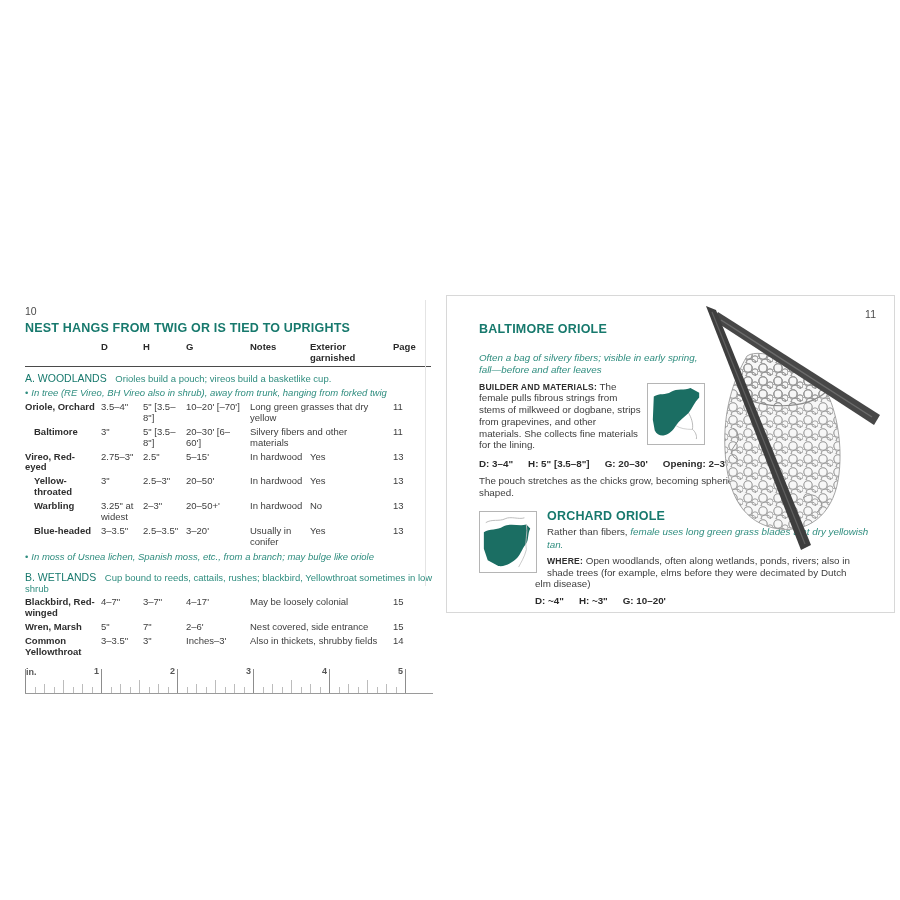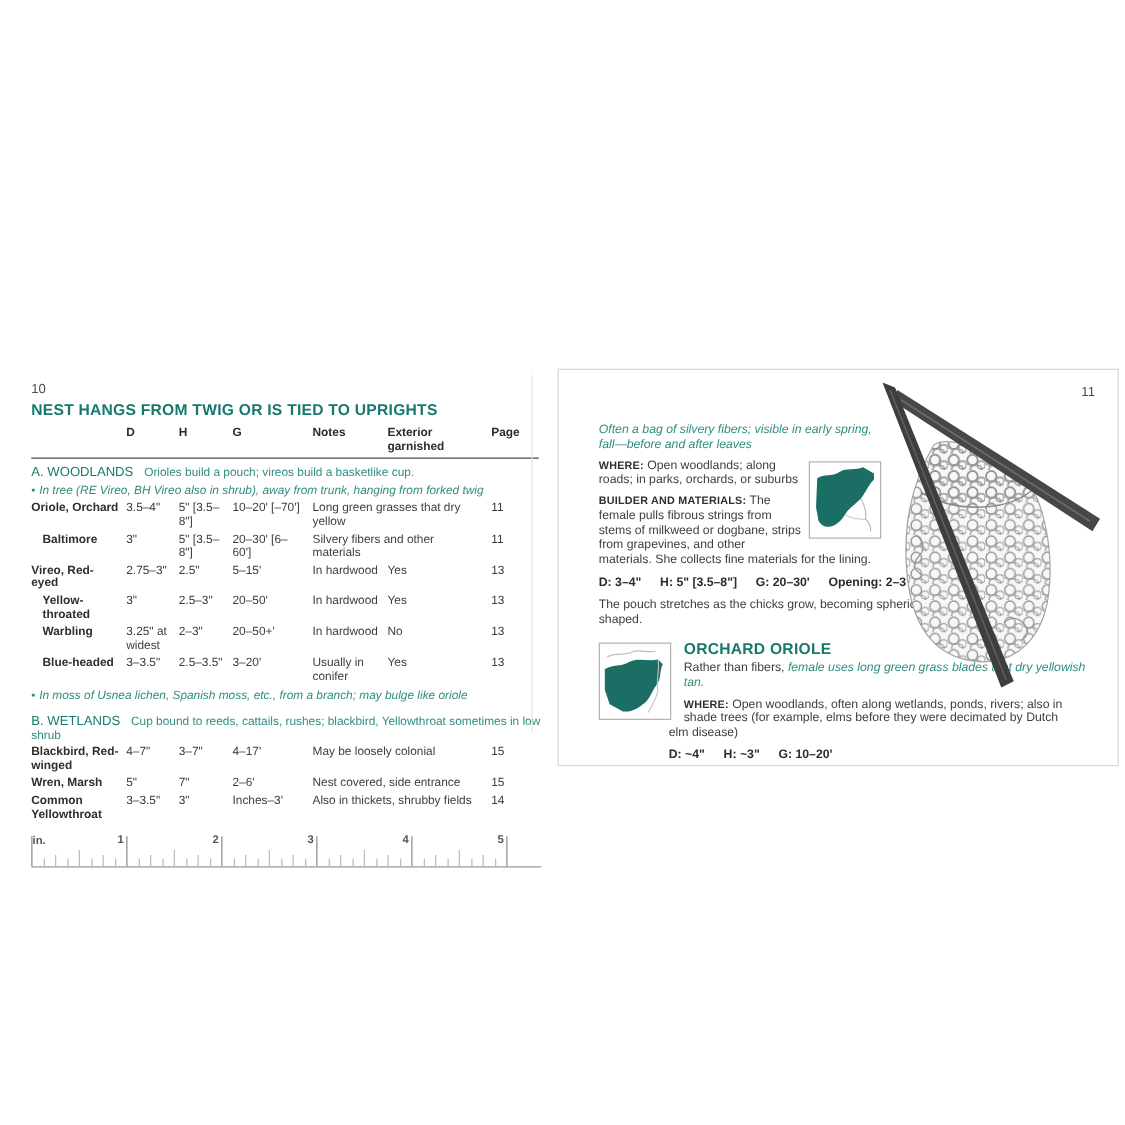--- a/index.html
+++ b/index.html
@@ -198,31 +198,31 @@
       <path d="M120,200 q9,-7 16,1 q7,8 -2,13" fill="none" stroke="#979797" stroke-width="1"></path>
 
       <path d="M30,22 L35,14 L197,117 L191,127 Z" fill="#474747"></path>
       <path d="M38,22 L189,119" fill="none" stroke="#6b6b6b" stroke-width="1.4"></path>
 
       <path d="M23,8 L33,12 L128,247 L118,252 Z" fill="#3e3e3e"></path>
       <path d="M29,14 L122,246" fill="none" stroke="#606060" stroke-width="1.2"></path>
     </svg>
 
     <section class="balt">
+      <h2 class="bird">BALTIMORE ORIOLE</h2>
       <div class="balt-top">
         <p class="tagline">Often a bag of silvery fibers; visible in early spring, fall—before and after leaves</p>
         <div>
           <div class="range-map map-r">
             <svg viewBox="0 0 54 58" xmlns="http://www.w3.org/2000/svg" width="54" height="56">
               <path d="M4,12 C10,8 16,11 22,7 C28,3 36,6 42,3 L51,8 L51,13 C46,18 44,24 40,29 C35,34 30,37 27,42 C24,47 20,51 15,52 C11,53 7,51 5,47 L3,36 Z" fill="#1b6e63"></path>
               <path d="M40,29 C43,34 45,40 44,46 C47,48 49,53 48,56" fill="none" stroke="#b9b9b9" stroke-width="1"></path>
               <path d="M27,42 C31,45 37,46 44,46" fill="none" stroke="#c2c2c2" stroke-width="0.8"></path>
             </svg>
           </div>
-          <p class="para"><span class="lbl">WHERE:</span><span> Open woodlands; along roads; in parks, orchards, or suburbs</span></p>
           <p class="para"><span class="lbl">BUILDER AND MATERIALS:</span><span> The female pulls fibrous strings from stems of milkweed or dogbane, strips from grapevines, and other materials. She collects fine materials for the lining.</span></p>
           <div class="clear"></div>
         </div>
       </div>
       <p class="stats">
         <span>D: 3–4"</span>
         <span>H: 5" [3.5–8"]</span>
         <span>G: 20–30'</span>
         <span>Opening: 2–3"</span>
       </p>

